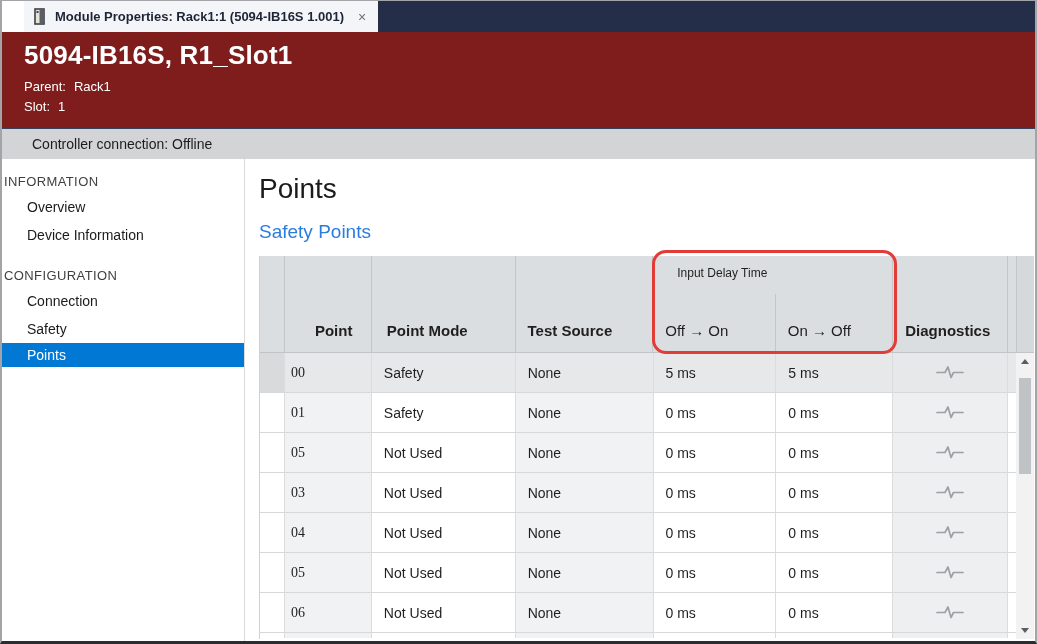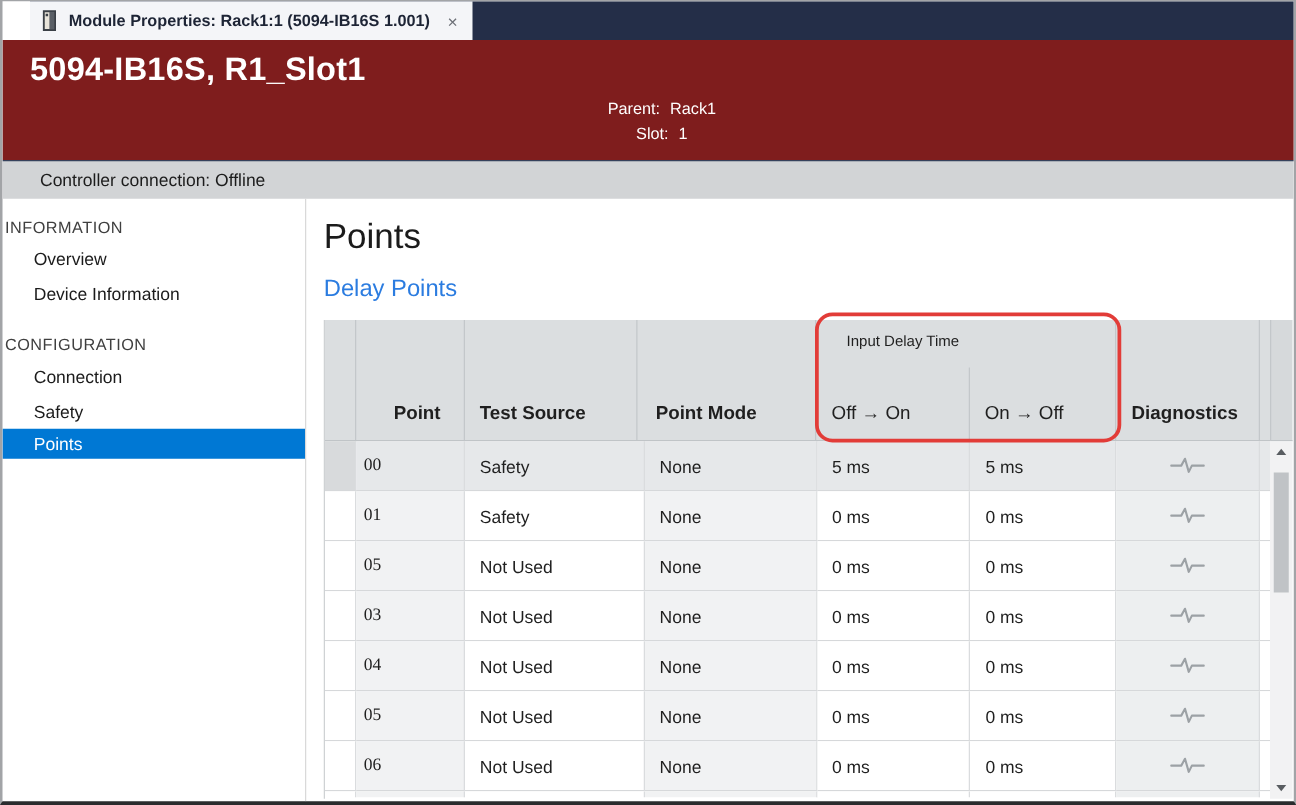--- a/index.html
+++ b/index.html
@@ -17,21 +17,21 @@
   
   .tabbar { height:31px; background:#242e48; display:flex; align-items:stretch; flex:0 0 auto;margin-left:22px; }
   .tab { background:#f4f5f8; display:flex; align-items:center; padding:0 12px 0 10px; max-width:360px; }
   .tab-icon { width:13px; height:17px; margin-right:8px; flex:0 0 auto; }
   .tab-title { font-size:13px; font-weight:bold; color:#1d2435; white-space:nowrap; }
   .tab-close { margin-left:14px; color:#6d7077; font-size:14px; line-height:1; cursor:default; }
 
   
   .module-header { height:96px; background:#7f1d1d; color:#ffffff; padding:8px 0 0 22px; flex:0 0 auto; }
   .module-title { font-size:26px; font-weight:bold; letter-spacing:0.2px; margin-bottom:6px; }
-  .module-sub { font-size:13px; line-height:20px;text-align:center; }
+  .module-sub { font-size:13px; line-height:20px; }
   .module-sub .lbl { margin-right:8px; }
 
   
   .statusbar { height:31px; background:#d2d4d6; border-top:1px solid #36425c;
     display:flex; align-items:center; padding-left:30px; font-size:14px; color:#1c1c1c; flex:0 0 auto; }
 
   
   .body { flex:1 1 auto; display:flex; min-height:0; }
 
   .sidebar { width:243px; flex:0 0 auto; border-right:1px solid #d9d9d9; padding-top:10px; }
@@ -138,30 +138,30 @@
       <div class="side-item">Device Information</div>
       <div class="side-gap"></div>
       <div class="side-section-label">CONFIGURATION</div>
       <div class="side-item">Connection</div>
       <div class="side-item">Safety</div>
       <div class="side-item selected">Points</div>
     </div>
 
     <div class="main">
       <div class="page-title">Points</div>
-      <div class="section-title">Delay Points</div>
+      <div class="section-title">Safety Points</div>
 
       <div class="table-wrap">
         <div class="grid">
 
           <div class="thead">
             <div class="th c0"></div>
             <div class="th c1">Point</div>
+            <div class="th c2">Point Mode</div>
             <div class="th c3">Test Source</div>
-            <div class="th c2">Point Mode</div>
             <div class="th-group">
               <div class="group-label">Input Delay Time</div>
               <div class="subcols">
                 <div class="subcol s0">Off → On</div>
                 <div class="subcol s1">On → Off</div>
               </div>
             </div>
             <div class="th c6">Diagnostics</div>
             <div class="th c7"></div>
           </div>

